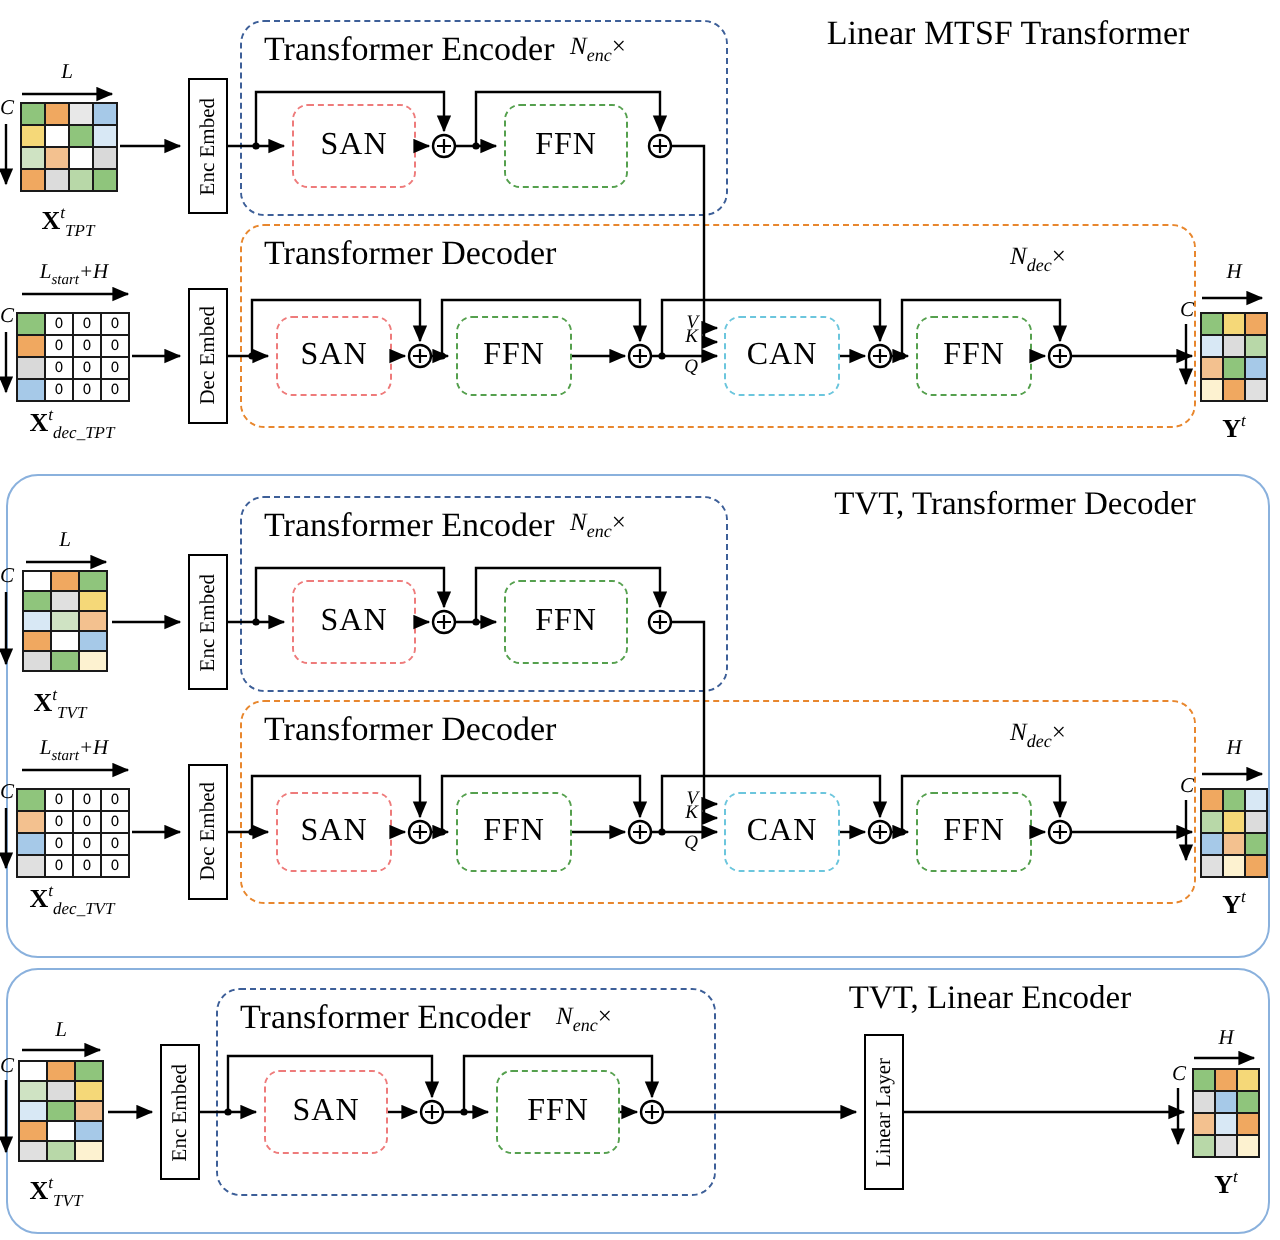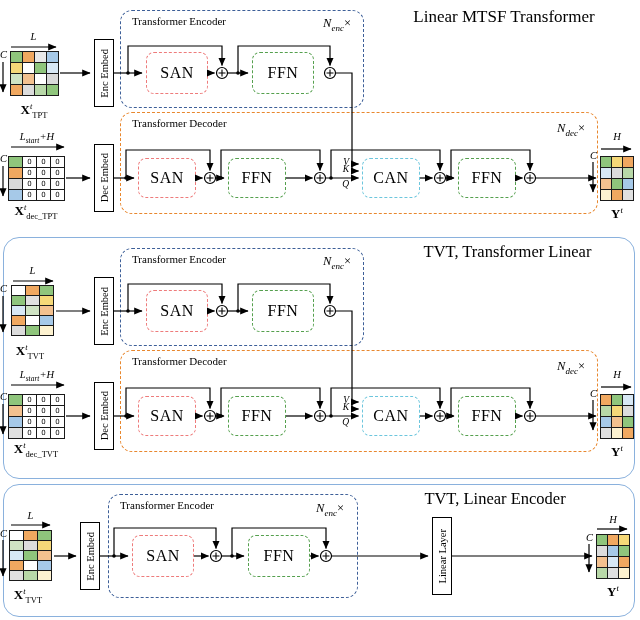--- a/index.html
+++ b/index.html
@@ -10,30 +10,30 @@
   .panelborder { border:1.6px solid var(--panel_border,#8ab1dd); border-radius:16px; background:#fff; }
   .encbox { border:1.7px dashed var(--encoder_border,#3d5f98); border-radius:12px; }
   .decbox { border:1.7px dashed var(--decoder_border,#e8872e); border-radius:12px; }
   .mod { border:1.7px dashed; border-radius:8px; display:flex; align-items:center; justify-content:center;
          font-size:16px; background:#fff; letter-spacing:.5px; }
   .mod.san { border-color:var(--san,#ee7b7b); }
   .mod.ffn { border-color:var(--ffn,#55a04e); }
   .mod.can { border-color:var(--can,#6cc6dd); }
   .embed { border:1.2px solid #000; background:#fff; display:flex; align-items:center; justify-content:center; font-size:10.5px; }
   .embed span { writing-mode:vertical-rl; transform:rotate(180deg); white-space:nowrap; }
-  .boxtag { font-size:11px; white-space:nowrap; }
+  .boxtag { font-size:17px; white-space:nowrap; }
   .title { font-size:17px; text-align:center; white-space:nowrap; }
   .title.sm { font-size:16.5px; }
-  .nlabel { font-size:12.5px; font-style:italic; text-align:right; white-space:nowrap; }
+  .nlabel { font-size:12.5px; font-style:italic; text-align:left; white-space:nowrap; }
   .nlabel sub { font-size:9px; }
   .nlabel .x { font-style:normal; }
   .mlabel { font-size:13px; text-align:center; white-space:nowrap; }
   .mlabel .b { font-weight:bold; }
   .mlabel sup { font-size:8.5px; font-style:italic; }
-  .mlabel sub { font-size:8.5px; }
+  .mlabel sub { font-size:8.5px; font-style:italic; }
   .dimlabel { font-size:10.5px; font-style:italic; text-align:center; white-space:nowrap; }
   .dimlabel sub { font-size:7.5px; }
   .vkq { font-size:9.5px; line-height:8px; font-style:italic; width:12px; text-align:right; }
   .matrix { display:grid; gap:1px; background:#1a1a1a; padding:1px; }
   .mcell { display:flex; align-items:center; justify-content:center; font-size:7px; line-height:7px;
            font-family:"DejaVu Sans", sans-serif; }
   svg.overlay { position:absolute; left:0; top:0; pointer-events:none; z-index:20; }
   .wire line, .wire path { stroke:#000; stroke-width:1.2; fill:none; }
 </style>
 </head>
@@ -134,21 +134,21 @@
       <div class="mcell" style="background: rgb(166, 201, 232);"></div>
       <div class="mcell" style="background: rgb(253, 242, 208);"></div>
       <div class="mcell" style="background: rgb(240, 168, 96);"></div>
       <div class="mcell" style="background: rgb(224, 224, 224);"></div>
     </div>
   <div class="abs dimlabel" style="left:600px;top:131px;width:34px">H</div>
   <div class="abs dimlabel" style="left:590px;top:150px;width:7px">C</div>
   <div class="abs mlabel" style="left:600px;top:205px;width:34px"><span class="b">Y</span><sup>t</sup></div>
 
   <div class="abs panelborder" style="left:3px;top:237px;width:632px;height:242px"></div>
-  <div class="abs title sm" style="left:385px;top:242px;width:245px">TVT, Transformer Linear</div>
+  <div class="abs title sm" style="left:385px;top:242px;width:245px">TVT, Transformer Decoder</div>
 
   <div class="abs encbox" style="left:120px;top:248px;width:244px;height:98px"></div>
   <div class="abs boxtag" style="left:132px;top:253px">Transformer Encoder</div>
   <div class="abs nlabel" style="left:285px;top:254px;width:66px"><span>N</span><sub>enc</sub><span class="x">×</span></div>
   <div class="abs mod san" style="left:146px;top:290px;width:62px;height:42px">
       <span>SAN</span>
     </div>
   <div class="abs mod ffn" style="left:252px;top:290px;width:62px;height:42px">
       <span>FFN</span>
     </div>

